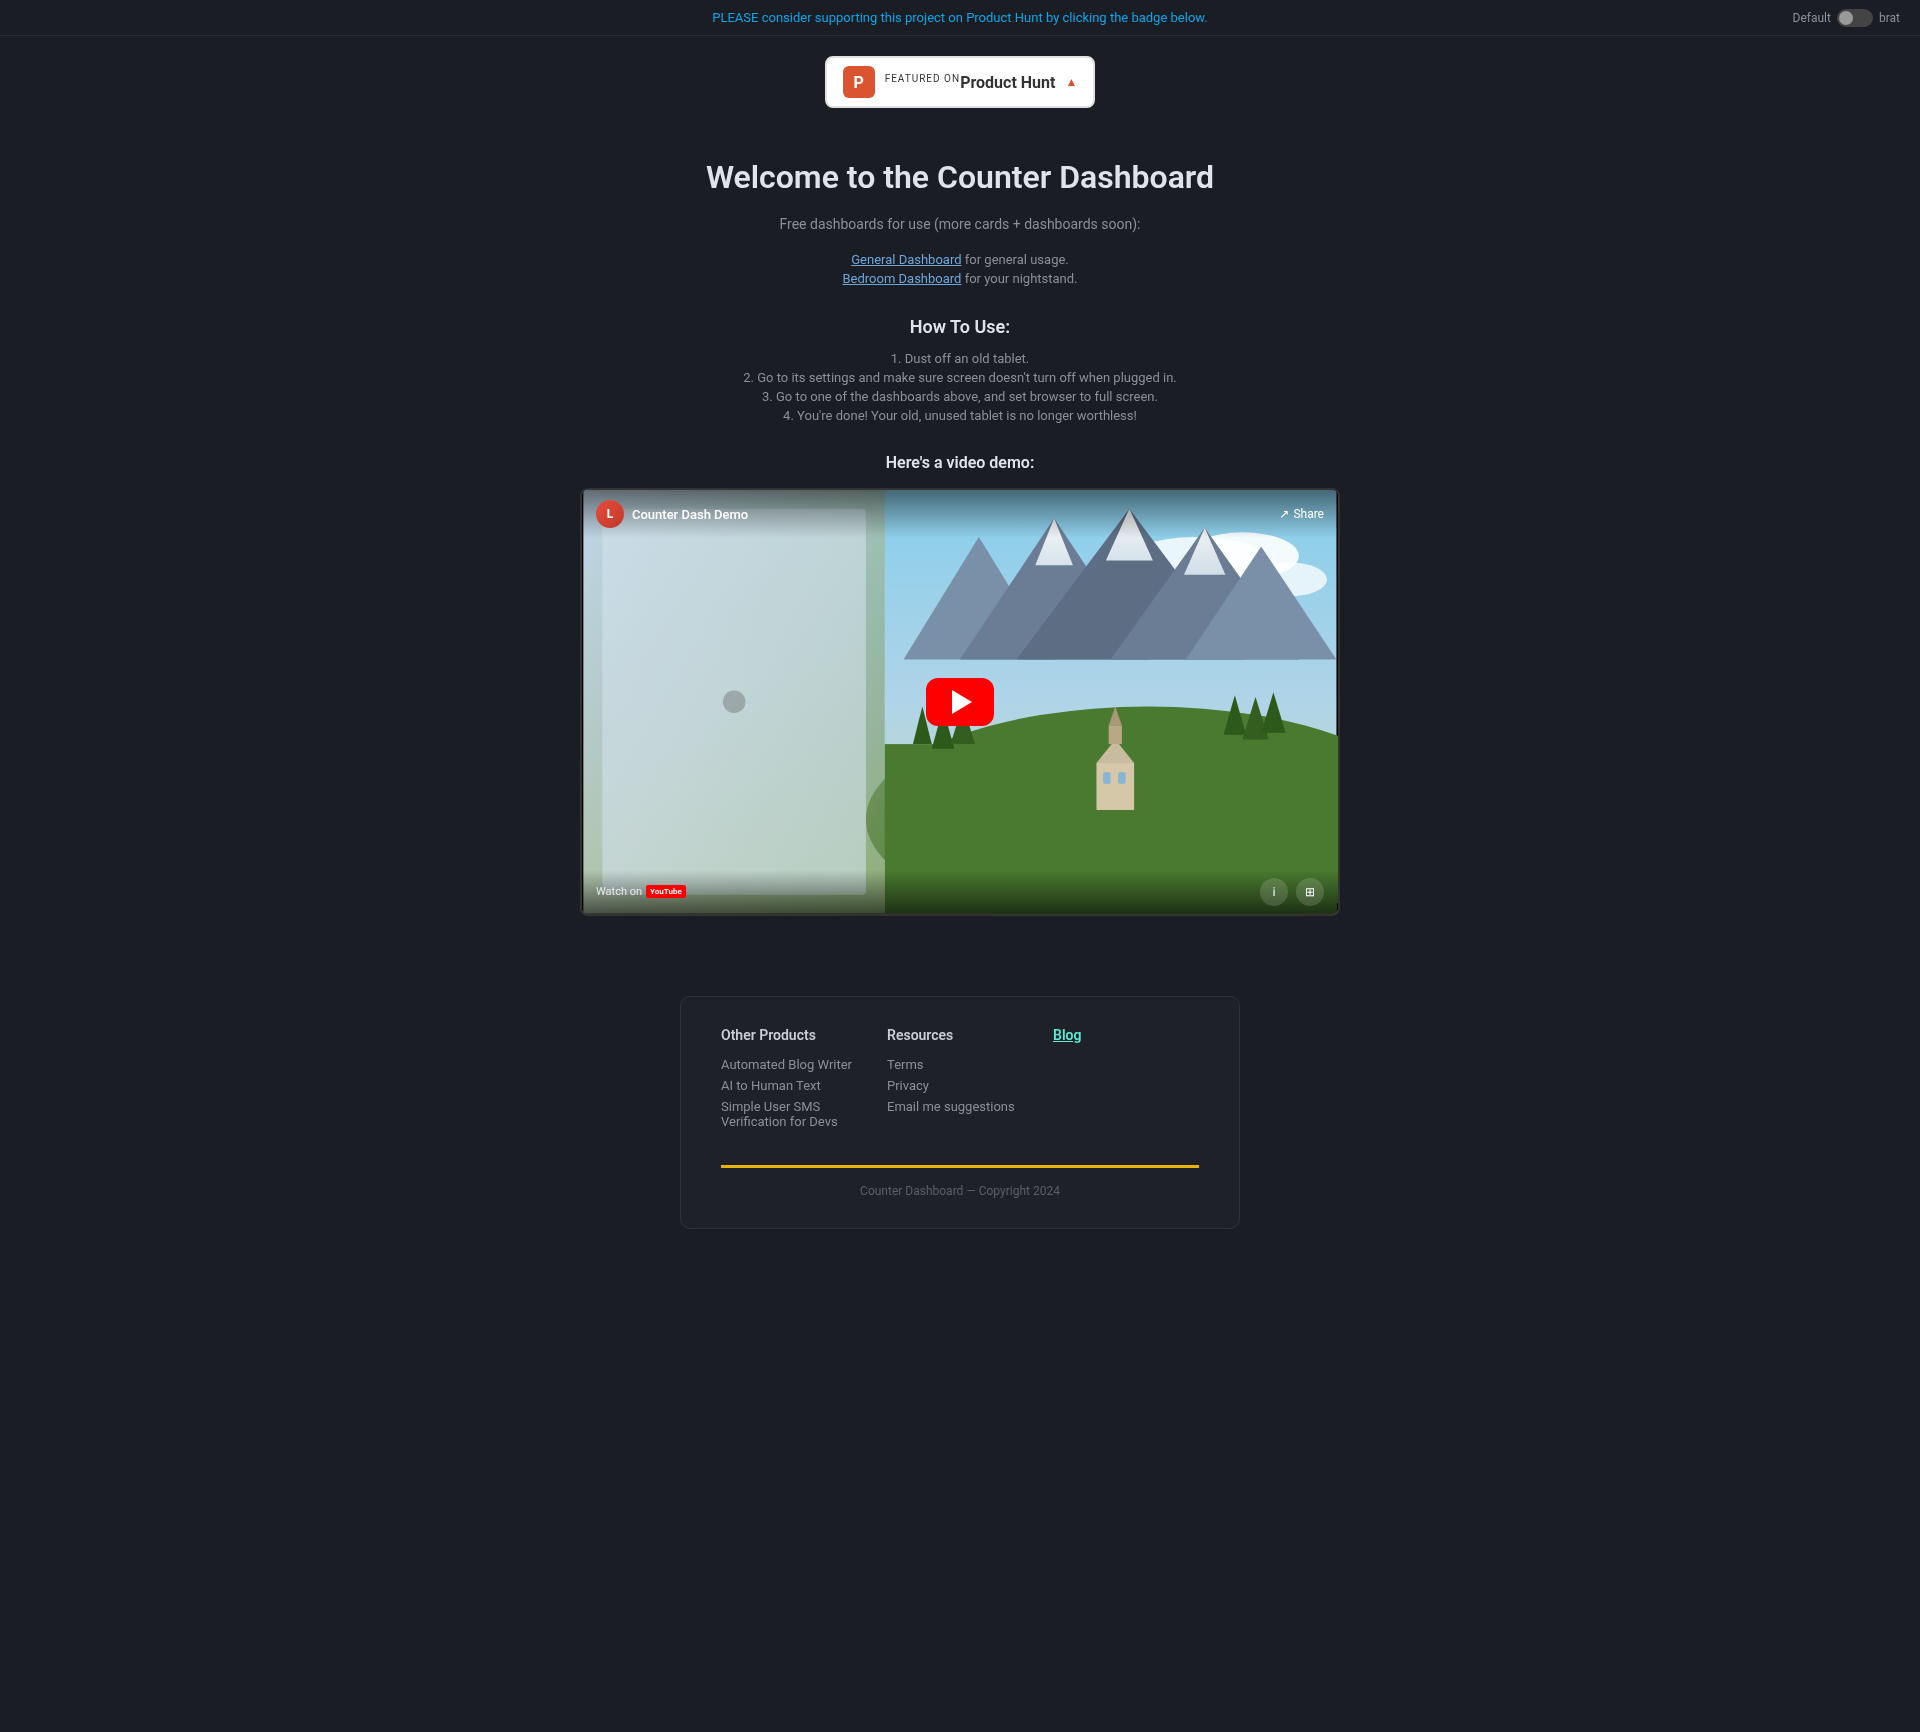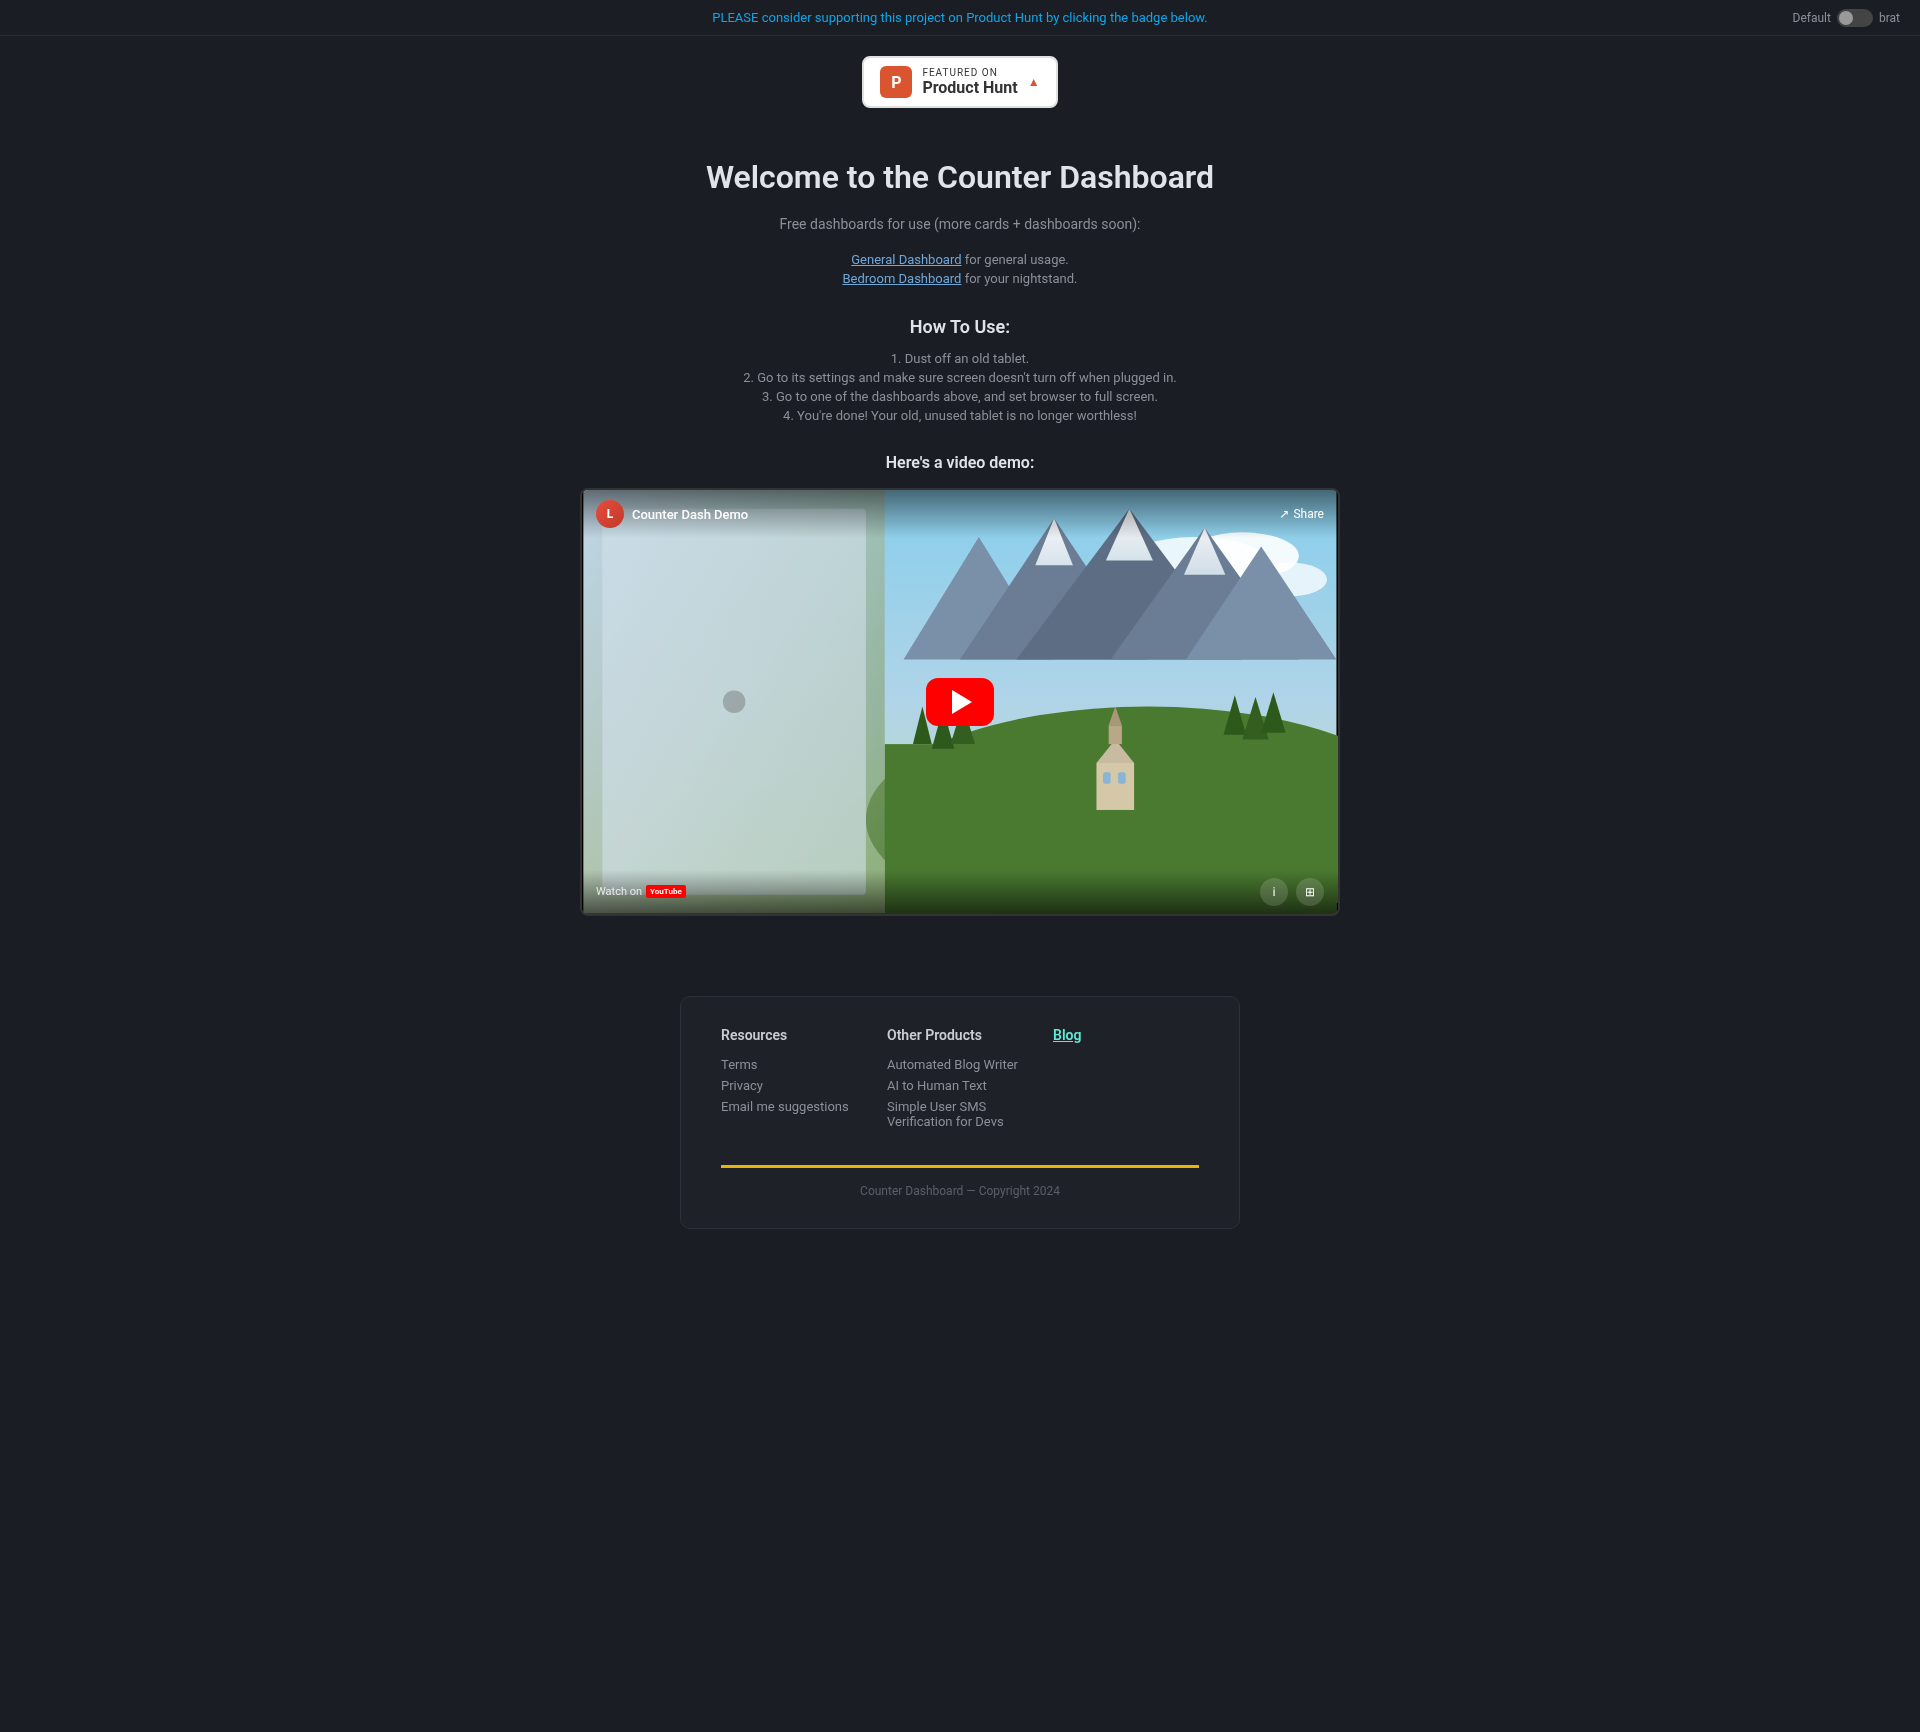--- a/index.html
+++ b/index.html
@@ -87,21 +87,21 @@
       display: flex;
       align-items: center;
       justify-content: center;
       color: white;
       font-weight: bold;
       font-size: 16px;
     }
 
     .ph-text {
       display: flex;
-      flex-direction: column;
+      flex-direction: row;
       justify-content: space-between;
     }
 
     .ph-featured {
       font-size: 10px;
       color: #333;
       letter-spacing: 1px;
       text-transform: uppercase;
     }
 
@@ -525,33 +525,33 @@
       </div>
     </div>
   </div>
 
 </div>
 
 <div class="footer-card">
   <div class="footer-grid">
 
     <div class="footer-col">
+      <div class="footer-col-title">Other Products</div>
+      <a class="footer-link" href="#">Automated Blog Writer</a>
+      <a class="footer-link" href="#">AI to Human Text</a>
+      <a class="footer-link" href="#">Simple User SMS Verification for Devs</a>
+    </div>
+
+    <div class="footer-col">
       <div class="footer-col-title">Resources</div>
       <a class="footer-link" href="#">Terms</a>
       <a class="footer-link" href="#">Privacy</a>
       <a class="footer-link" href="#">Email me suggestions</a>
     </div>
 
     <div class="footer-col">
-      <div class="footer-col-title">Other Products</div>
-      <a class="footer-link" href="#">Automated Blog Writer</a>
-      <a class="footer-link" href="#">AI to Human Text</a>
-      <a class="footer-link" href="#">Simple User SMS Verification for Devs</a>
-    </div>
-
-    <div class="footer-col">
       <div class="footer-col-title blog-link">Blog</div>
     </div>
 
   </div>
 
   <div class="footer-copyright">Counter Dashboard — Copyright 2024</div>
 </div>
 
 </body></html>

